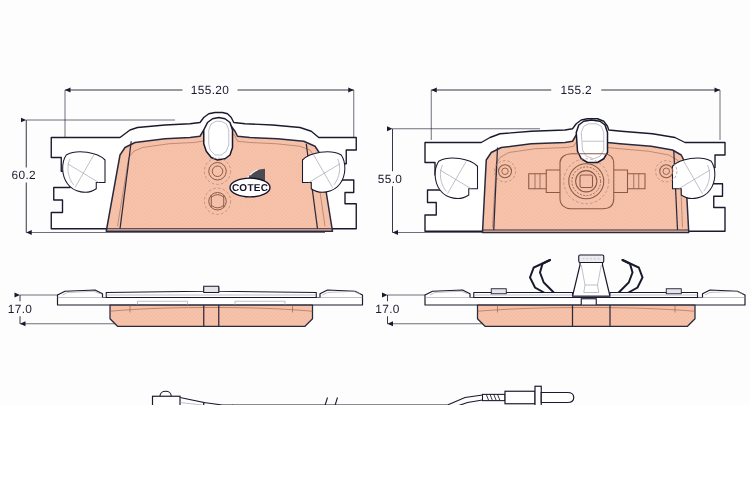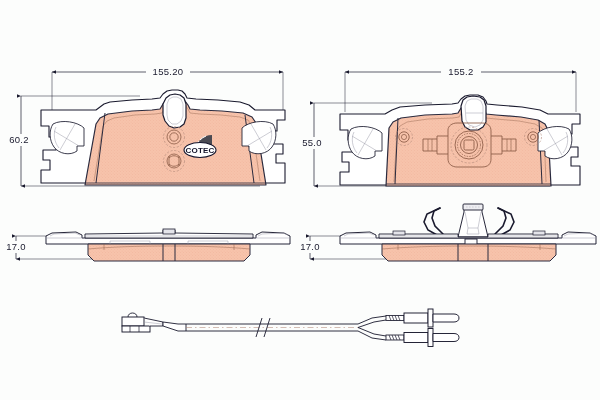--- a/index.html
+++ b/index.html
@@ -1,17 +1,17 @@
 <!DOCTYPE html>
 <html><head>
 <meta charset="utf-8">
 <style>
   html,body{margin:0;padding:0;background:#ffffff;}
   body{font-family:"Liberation Sans",sans-serif;}
-  #stage{position:relative;width:600px;height:400px;background:#fcfdfc;overflow:hidden;}
+  #stage{position:relative;width:600px;height:324px;background:#fcfdfc;overflow:hidden;}
   #stage svg{display:block;}
   .dimtext{font-family:"Liberation Sans",sans-serif;font-size:9.5px;fill:#1a1a2e;letter-spacing:.3px;}
   .logotext{font-family:"Liberation Sans",sans-serif;font-size:8px;font-weight:bold;fill:#14142b;letter-spacing:.2px;}
 </style>
 </head>
 <body>
 
 <div id="stage">
 <svg width="600" height="400" viewBox="0 0 600 400" xmlns="http://www.w3.org/2000/svg">
 

